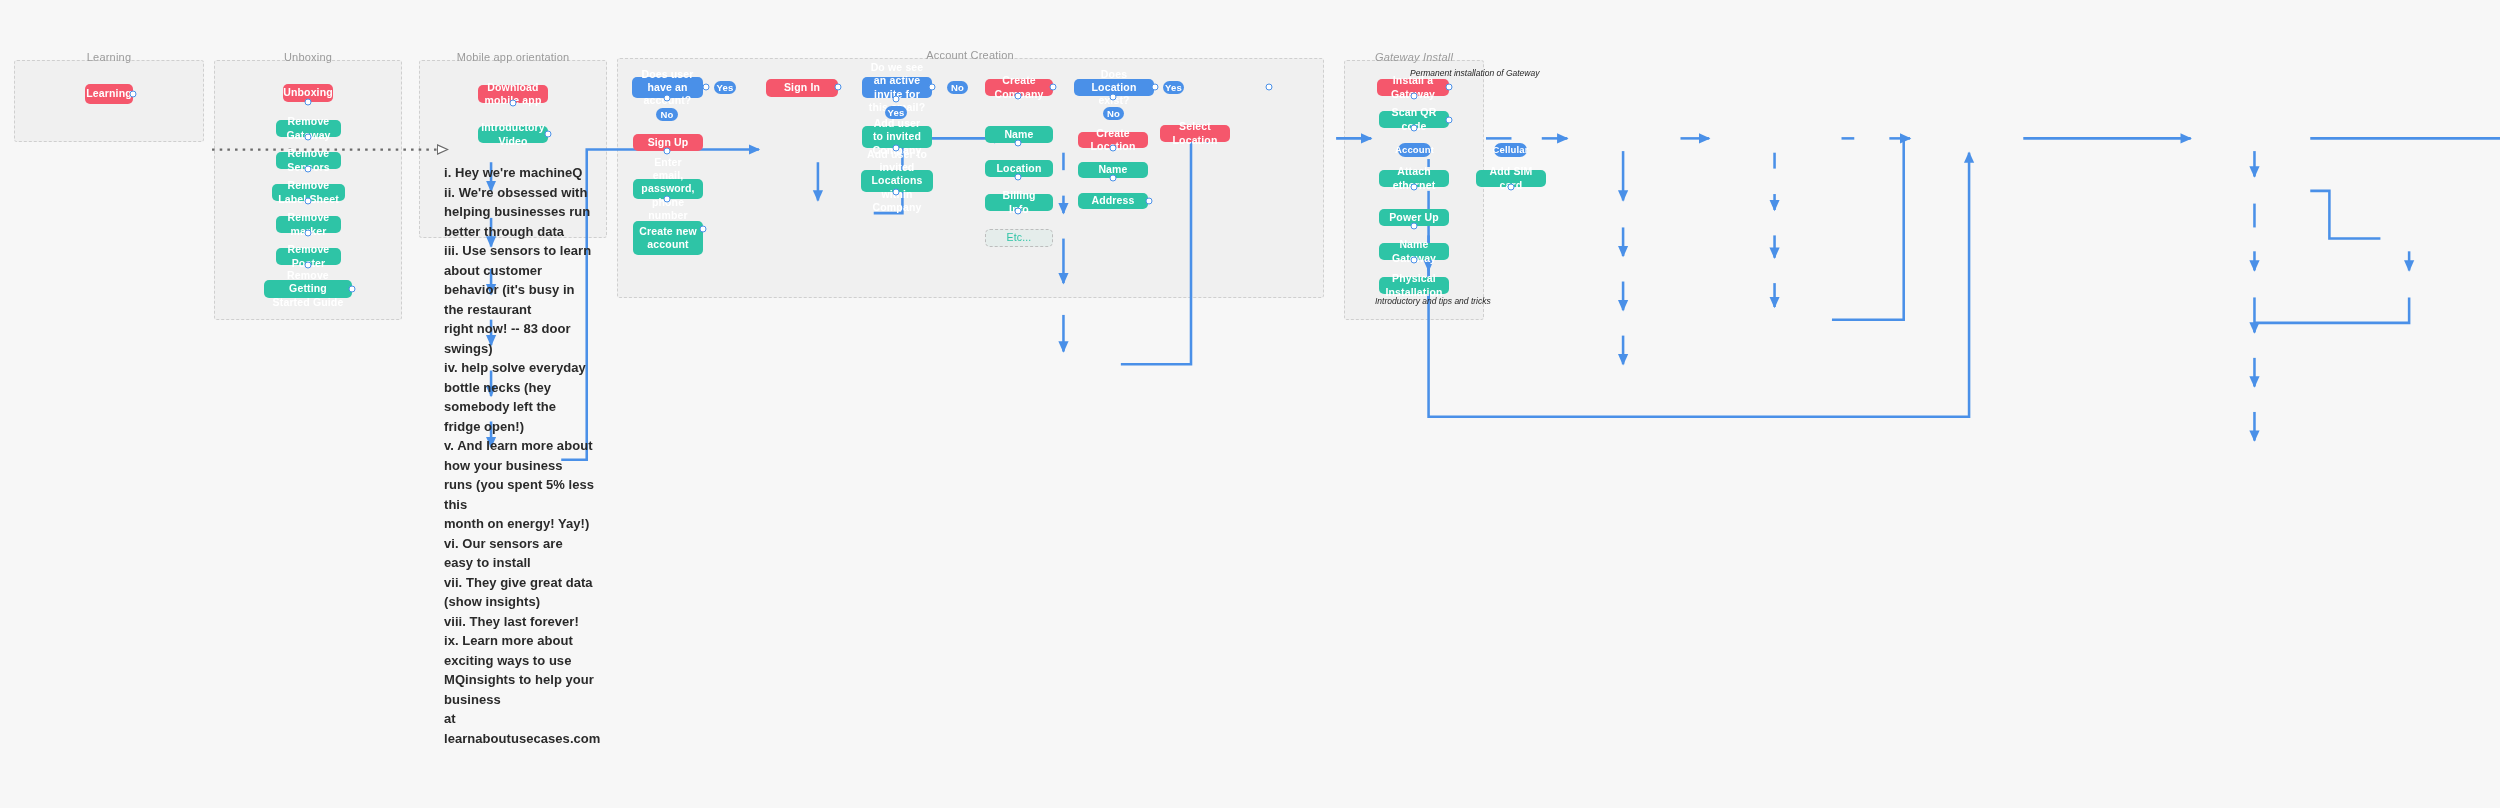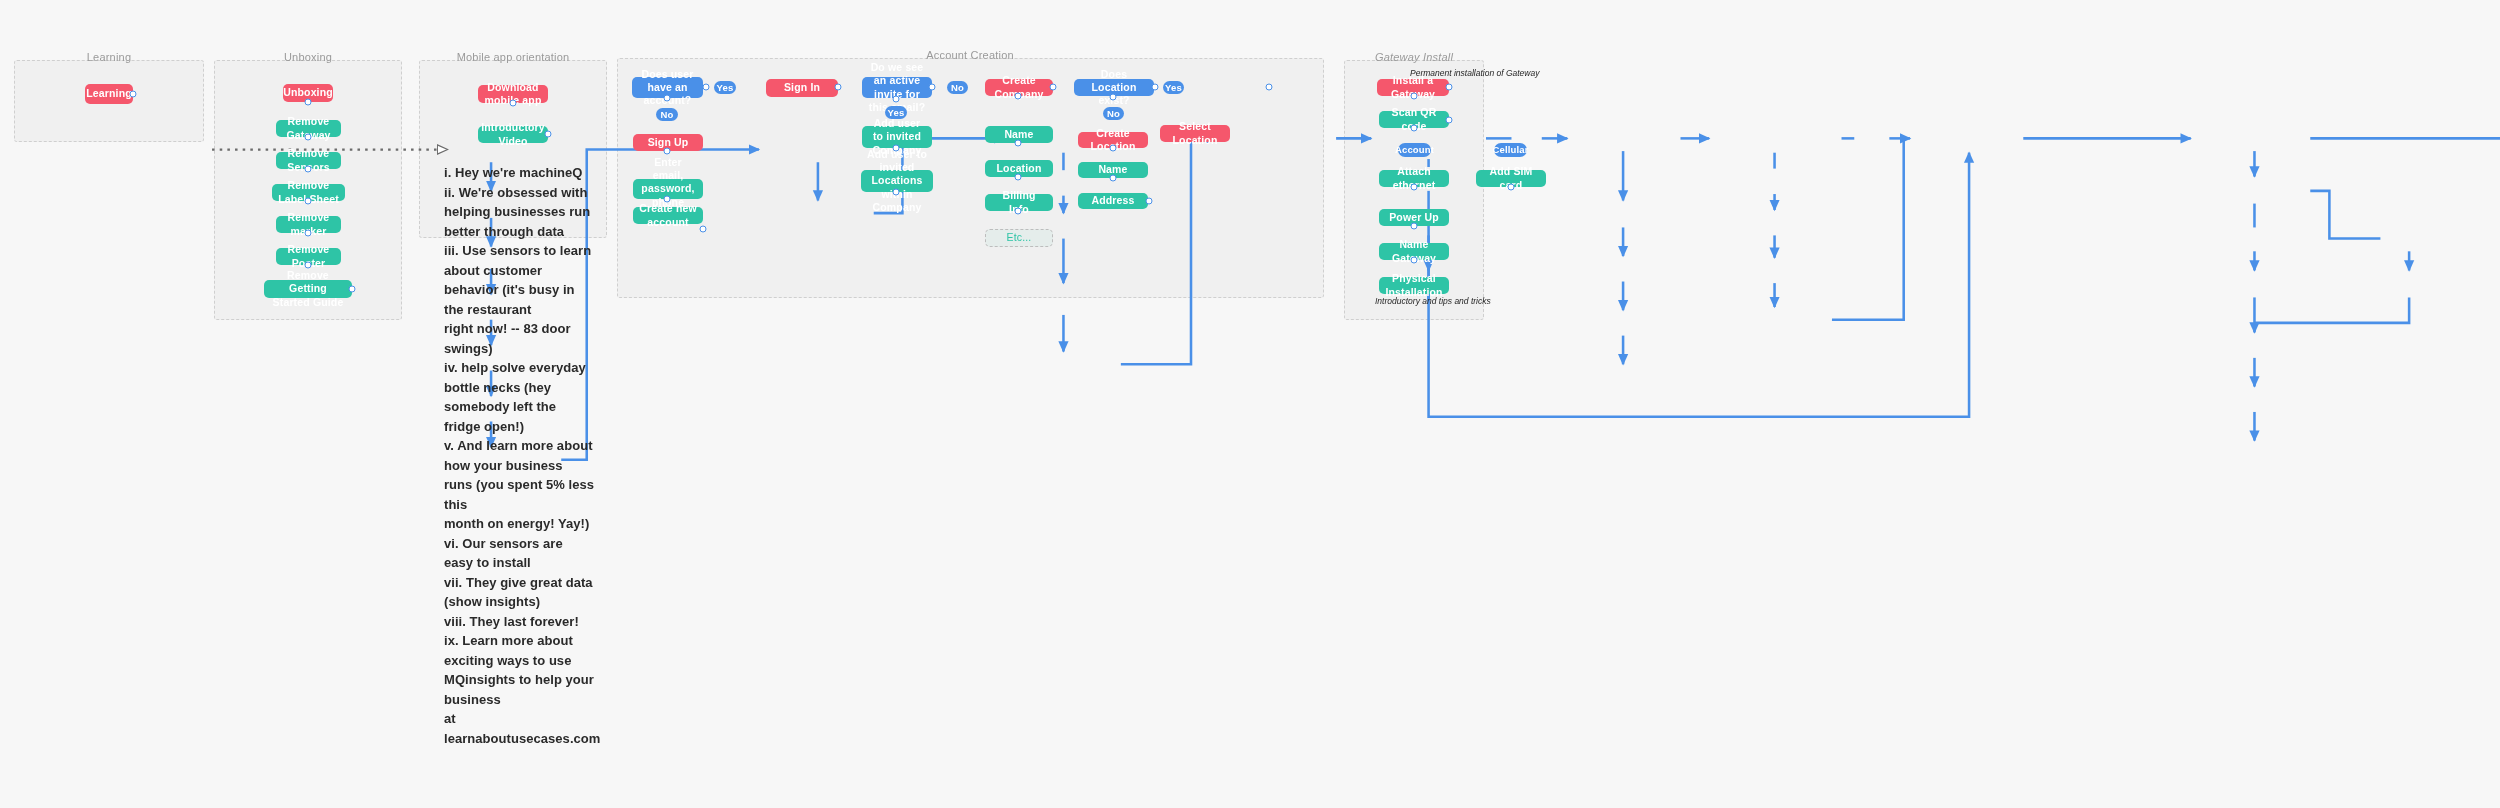--- a/index.html
+++ b/index.html
@@ -244,21 +244,21 @@
 
   <div class="node red" style="left:766px;top:79px;width:72px;height:18px;">Sign In</div>
   <div class="dot" style="left:838px;top:87px;"></div>
 
   <div class="node red" style="left:633px;top:134px;width:70px;height:17px;">Sign Up</div>
   <div class="dot" style="left:667px;top:151px;"></div>
 
   <div class="node green" style="left:633px;top:179px;width:70px;height:20px;">Enter email, password, phone number</div>
   <div class="dot" style="left:667px;top:199px;"></div>
 
-  <div class="node green" style="left:633px;top:207px;width:70px;height:17px;">Create new account</div>
+  <div class="node green" style="left:633px;top:221px;width:70px;height:34px;">Create new account</div>
   <div class="dot" style="left:703px;top:229px;"></div>
 
   <div class="node blue" style="left:862px;top:77px;width:70px;height:21px;">Do we see an active invite for this email?</div>
   <div class="dot" style="left:932px;top:87px;"></div>
   <div class="dot" style="left:896px;top:99px;"></div>
 
   <div class="node blue pill" style="left:885px;top:106px;width:22px;height:13px;">Yes</div>
   <div class="node blue pill" style="left:947px;top:81px;width:21px;height:13px;">No</div>
 
   <div class="node green" style="left:862px;top:126px;width:70px;height:22px;">Add user to invited Company</div>

